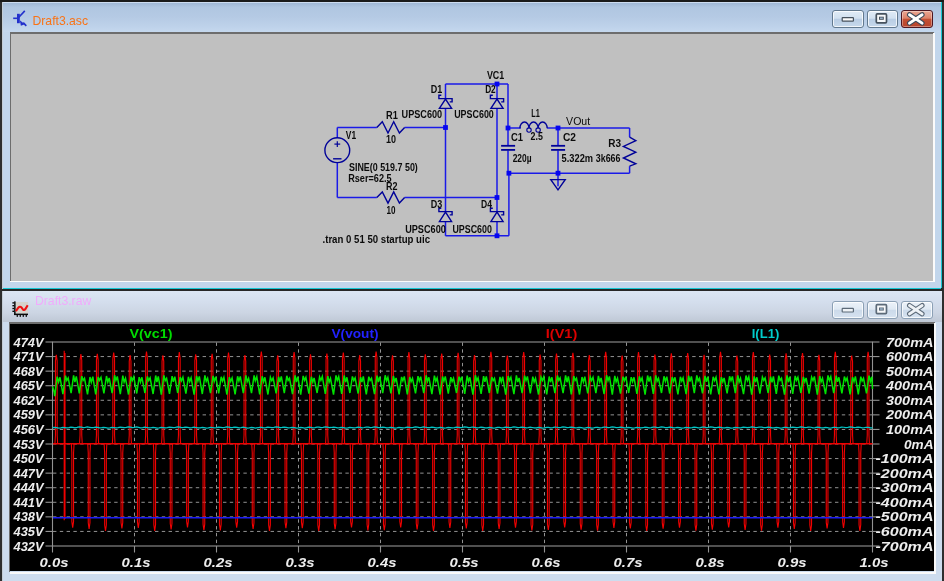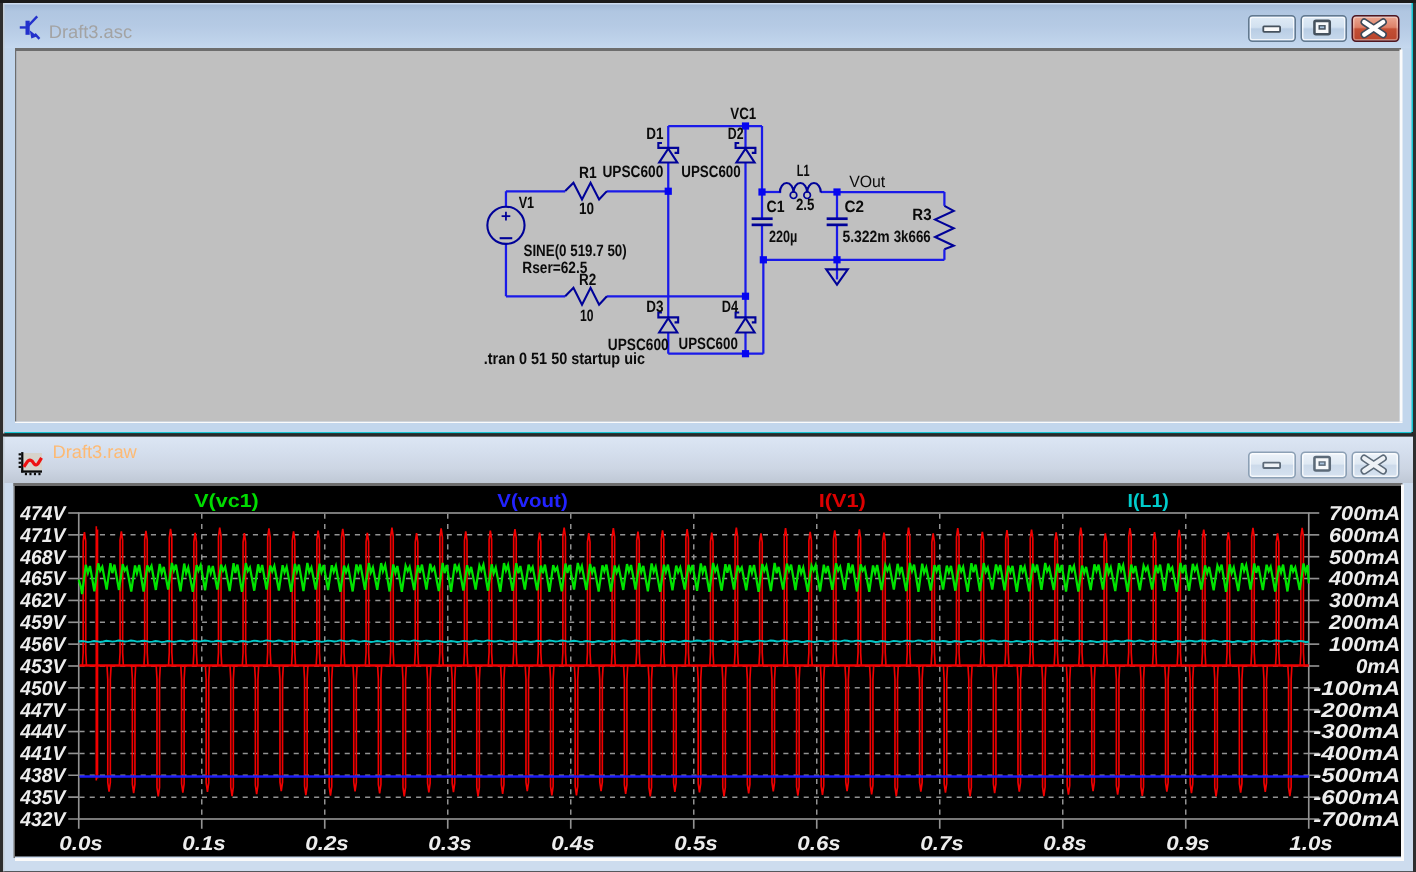--- a/index.html
+++ b/index.html
@@ -11,35 +11,35 @@
 <div class="abs" style="left:2px;top:2px;width:940px;height:1px;background:#cddcf0"></div>
 <div class="abs" style="left:941px;top:2px;width:1px;height:286px;background:#17c7d4"></div>
 <div class="abs" style="left:3px;top:287.5px;width:938px;height:1px;background:#17c7d4"></div>
 
 <div class="abs" style="left:10px;top:31.5px;width:924px;height:2.2px;background:#6d6d6d"></div>
 <div class="abs" style="left:10px;top:31.5px;width:1.4px;height:250px;background:#6d6d6d"></div>
 <div class="abs" style="left:10px;top:280.6px;width:924.5px;height:1.7px;background:#fbfbfb"></div>
 <div class="abs" style="left:932.6px;top:33px;width:2px;height:248px;background:#fbfbfb"></div>
 <div class="abs" style="left:11.4px;top:33.7px;width:921.2px;height:247.2px;background:#c0c0c0"></div>
 
-<div class="abs" style="left:32.5px;top:14px;font-size:12.2px;color:#a3a3a3">Draft3.asc</div>
+<div class="abs" style="left:32.5px;top:14px;font-size:12.2px;color:#f97316">Draft3.asc</div>
 
 <div class="abs" style="left:832px;top:10px;width:31.5px;height:17.8px;border:1px solid #62798f;border-radius:3px;background:linear-gradient(180deg,#e0ebf6 0%,#d2e1f0 45%,#b9cde4 52%,#c7d9ec 100%);box-shadow:inset 0 0 0 1px rgba(255,255,255,.75)"></div>
 <div class="abs" style="left:866.5px;top:10px;width:31.5px;height:17.8px;border:1px solid #62798f;border-radius:3px;background:linear-gradient(180deg,#e0ebf6 0%,#d2e1f0 45%,#b9cde4 52%,#c7d9ec 100%);box-shadow:inset 0 0 0 1px rgba(255,255,255,.75)"></div>
 <div class="abs" style="left:901px;top:10px;width:31.5px;height:17.8px;border:1.6px solid #4e1620;border-radius:3px;background:linear-gradient(180deg,#eba793 0%,#dd8269 45%,#c34f34 52%,#b8442c 100%);box-shadow:inset 0 0 0 1px rgba(255,255,255,.35)"></div>
 
 <div class="abs" style="left:0;top:289px;width:944px;height:292px;background:#262626"></div>
 <div class="abs" style="left:2px;top:291px;width:940px;height:290px;background:#cddcee"></div>
 <div class="abs" style="left:2px;top:291px;width:940px;height:31px;background:linear-gradient(180deg,#dce6f4 0%,#d4deed 35%,#ccd5e3 70%,#bfc8d5 100%)"></div>
 <div class="abs" style="left:9px;top:321.5px;width:926px;height:2.2px;background:#6d6d6d"></div>
 <div class="abs" style="left:9px;top:321.5px;width:1.4px;height:250px;background:#6d6d6d"></div>
 <div class="abs" style="left:9.5px;top:571.5px;width:926px;height:2.2px;background:#fafafa"></div>
 <div class="abs" style="left:933.6px;top:323px;width:2px;height:249px;background:#fafafa"></div>
 <div class="abs" style="left:10.3px;top:323.6px;width:923.4px;height:247.9px;background:#000"></div>
-<div class="abs" style="left:35px;top:294px;font-size:12.2px;color:#fdba74">Draft3.raw</div>
+<div class="abs" style="left:35px;top:294px;font-size:12.2px;color:#f0abfc">Draft3.raw</div>
 
 <div class="abs" style="left:832px;top:301px;width:31.5px;height:17.5px;border:1px solid #8ca0b5;border-radius:3px;background:linear-gradient(180deg,#ecf2f9 0%,#dfe9f3 45%,#ccdaea 52%,#d6e2f0 100%);box-shadow:inset 0 0 0 1px rgba(255,255,255,.75)"></div>
 <div class="abs" style="left:866.5px;top:301px;width:31.5px;height:17.5px;border:1px solid #8ca0b5;border-radius:3px;background:linear-gradient(180deg,#ecf2f9 0%,#dfe9f3 45%,#ccdaea 52%,#d6e2f0 100%);box-shadow:inset 0 0 0 1px rgba(255,255,255,.75)"></div>
 <div class="abs" style="left:901px;top:301px;width:31.5px;height:17.5px;border:1px solid #8ca0b5;border-radius:3px;background:linear-gradient(180deg,#ecf2f9 0%,#dfe9f3 45%,#ccdaea 52%,#d6e2f0 100%);box-shadow:inset 0 0 0 1px rgba(255,255,255,.75)"></div>
 
 <div class="abs" style="left:0;top:0;width:1.6px;height:581px;background:#2e2e2e"></div>
 <div class="abs" style="left:1.6px;top:0;width:1px;height:581px;background:#c4cdd6"></div>
 <div class="abs" style="left:942px;top:0;width:2px;height:581px;background:#2e2e2e"></div>
 <div class="abs" style="left:0;top:0;width:944px;height:1.5px;background:#1a1a1a"></div>
 <div class="abs" style="left:2px;top:288.8px;width:941px;height:2px;background:#282828"></div>

